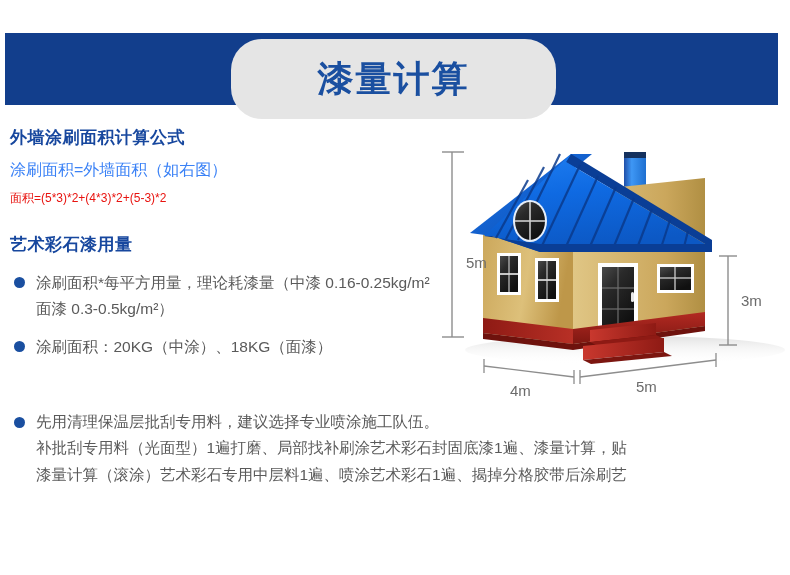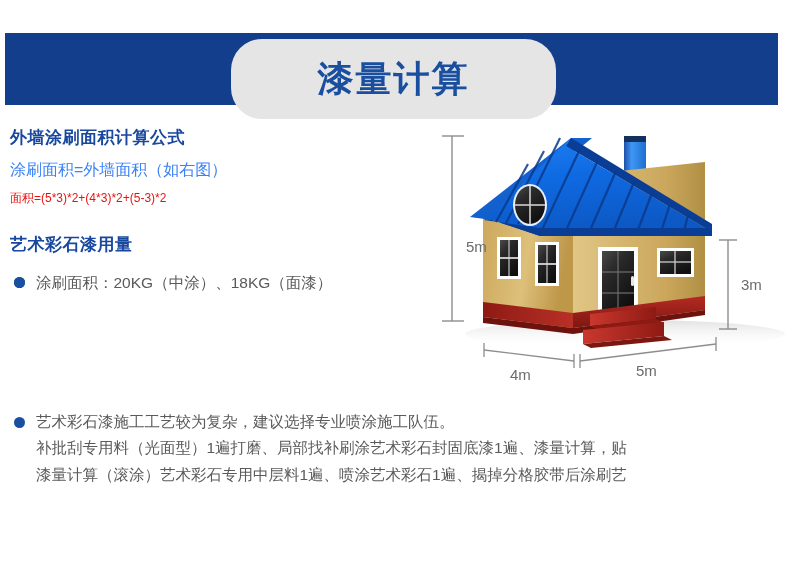--- a/index.html
+++ b/index.html
@@ -119,21 +119,21 @@
     padding-left: 26px;
   }
   #long-para .indent {
     display: block;
   }
 
   
   #house-figure {
     position: absolute;
     left: 440px;
-    top: 124px;
+    top: 140px;
     width: 350px;
     height: 270px;
   }
   #house-figure svg {
     display: block;
   }
   .dim-label {
     font-family: "Liberation Sans", "DejaVu Sans", sans-serif;
     font-size: 15px;
     fill: #6b6b6b;
@@ -151,32 +151,33 @@
 
   <h2 class="section-heading">外墙涂刷面积计算公式</h2>
   <div class="sub-line">涂刷面积=外墙面积（如右图）</div>
   <div class="formula-line">面积=(5*3)*2+(4*3)*2+(5-3)*2</div>
 
   <h2 class="section-heading" id="usage-heading">艺术彩石漆用量</h2>
 
   <div id="bullets">
     <div class="bullet-item">
       <span class="bullet-dot"></span>
+      <span>涂刷面积*每平方用量，理论耗漆量（中漆 0.16-0.25kg/m² 面漆 0.3-0.5kg/m²）</span>
     </div>
     <div class="bullet-item">
       <span class="bullet-dot"></span>
       <span>涂刷面积：20KG（中涂）、18KG（面漆）</span>
     </div>
   </div>
 </div>
 
 <div id="long-para-wrap">
   <span class="bullet-dot"></span>
   <div id="long-para">
-    <span class="indent">艺术彩石漆施工工艺较为复杂，建议选择专业喷涂施工队伍。</span>
+    <span class="indent">先用清理保温层批刮专用料，建议选择专业喷涂施工队伍。</span>
     <span class="indent">补批刮专用料（光面型）1遍打磨、局部找补刷涂艺术彩石封固底漆1遍、漆量计算，贴</span>
     <span class="indent">漆量计算（滚涂）艺术彩石专用中层料1遍、喷涂艺术彩石1遍、揭掉分格胶带后涂刷艺</span>
   </div>
 </div>
 
 <div id="house-figure">
 <svg width="350" height="270" viewBox="0 0 350 270" xmlns="http://www.w3.org/2000/svg">
   <defs>
     <linearGradient id="gWallFront" x1="0" y1="0" x2="1" y2="0">
       <stop offset="0%" stop-color="#C9A457"></stop>

